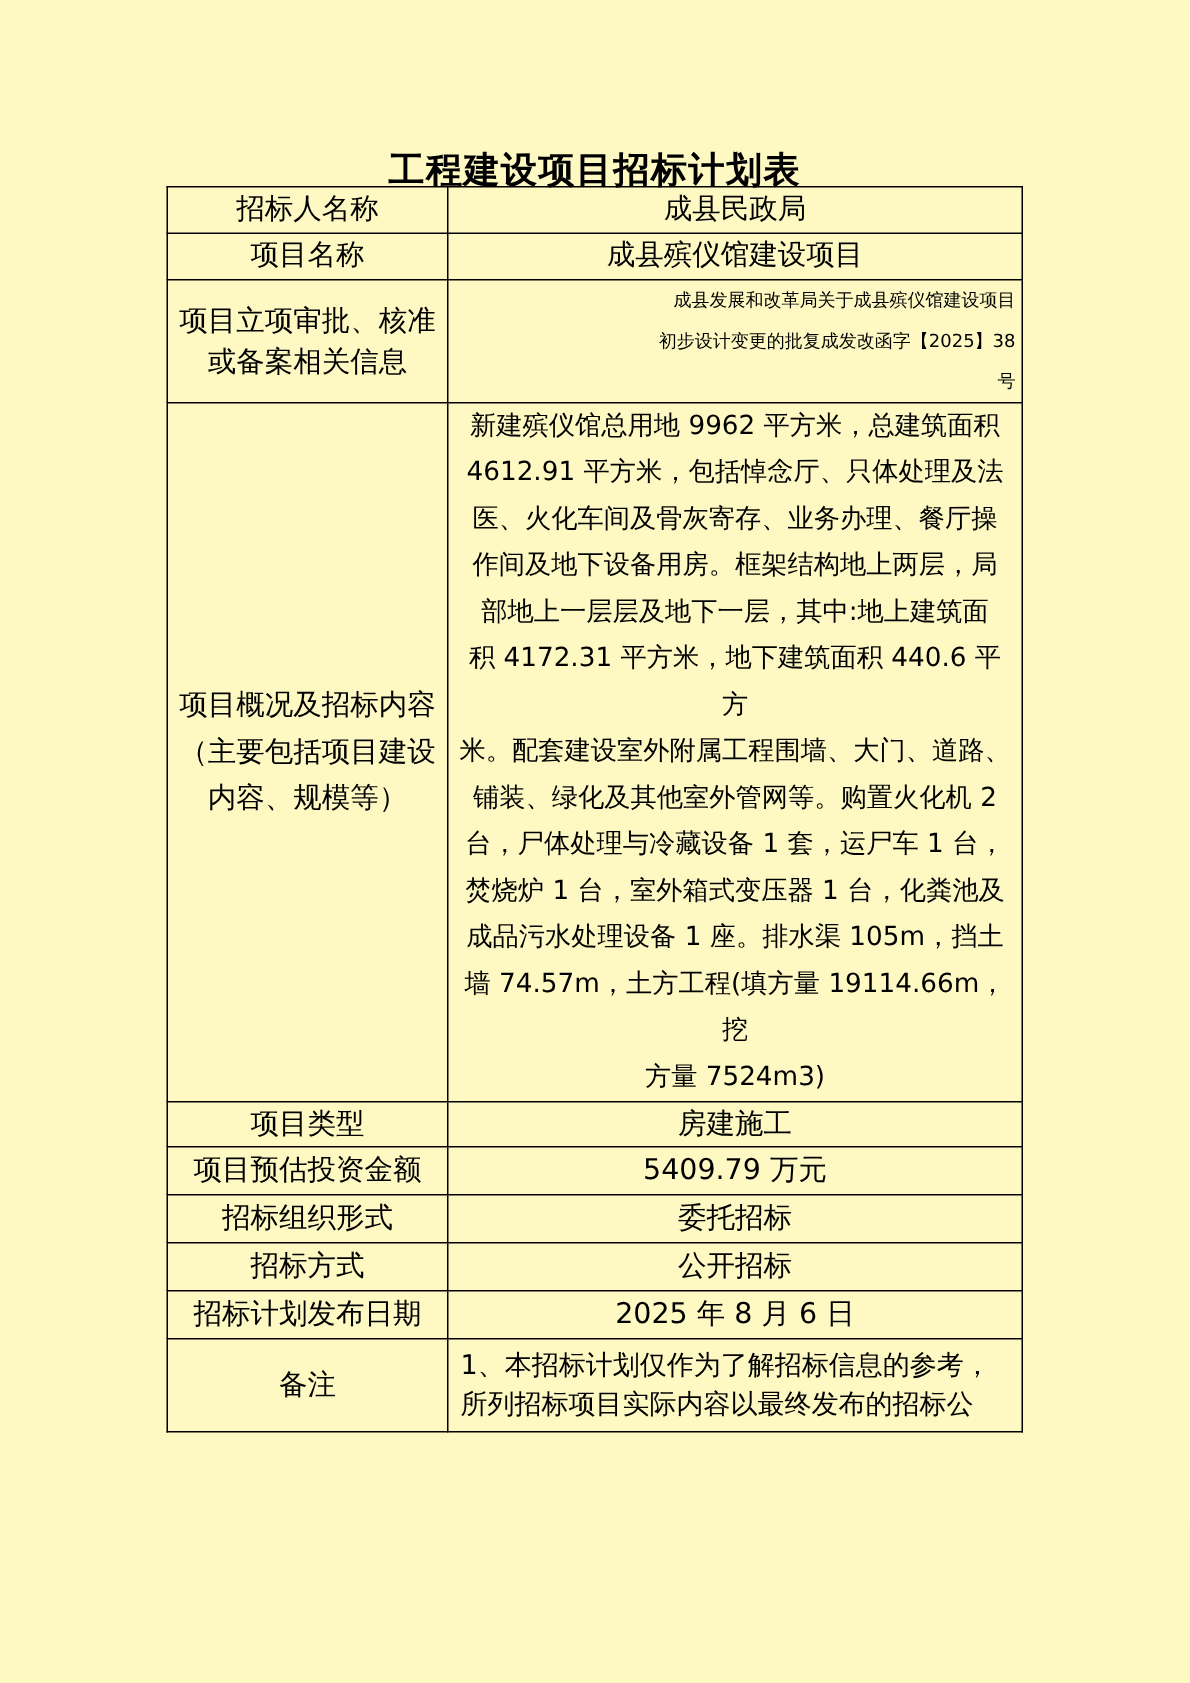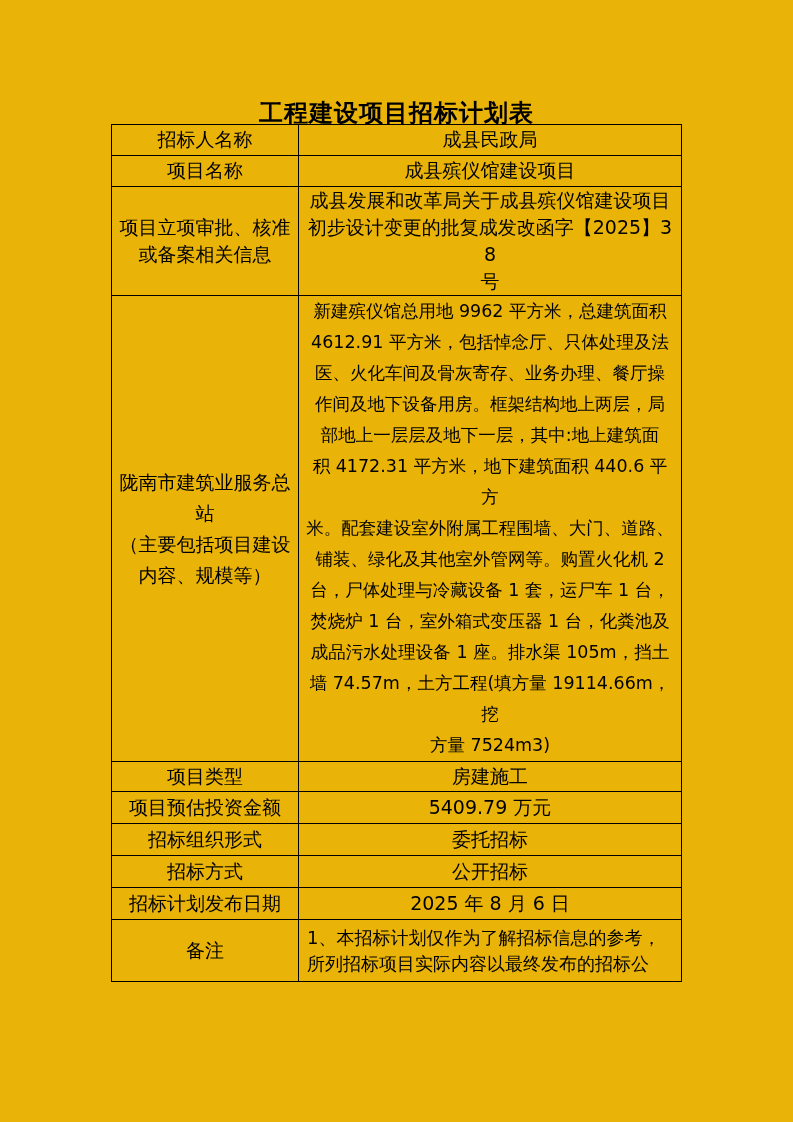--- a/index.html
+++ b/index.html
@@ -4,21 +4,21 @@
 <style>
   html, body {
     margin: 0;
     padding: 0;
     background: #ffffff;
   }
   .page {
     position: relative;
     width: 793px;
     height: 1122px;
-    background: #eab308;
+    background: #fef9c3;
     overflow: hidden;
     font-family: "DejaVu Sans", serif;
     color: #000000;
   }
   .doc-title {
     position: absolute;
     top: 97px;
     left: 0;
     width: 100%;
     margin: 0;
@@ -45,21 +45,21 @@
     white-space: pre-line;
     font-size: 19px;
     line-height: 1.45;
     padding: 0 4px;
     overflow: hidden;
     word-break: break-all;
   }
   tr.r1 td, tr.r2 td { height: 30px; }
   tr.r3 td { height: 31px; }
   tr.r4 td { height: 80px; }
-  tr.r4 td.value { font-size: 19px; line-height: 27px; }
+  tr.r4 td.value { font-size: 12px; line-height: 27px; text-align: right; }
   tr.r4 td.label { line-height: 27px; }
   tr.r5 td { height: 412px; }
   tr.r5 td.label { line-height: 31px; }
   tr.r5 td.value { font-size: 17.5px; line-height: 31px; padding: 0 5px; margin-left: 41px; }
   tr.r6 td { height: 29px; }
   tr.r7 td, tr.r8 td, tr.r9 td { height: 31px; }
   tr.r10 td { height: 61px; }
   tr.r10 td.label { line-height: 28px; }
   tr.r11 td { height: 31px; }
   tr.r12 td { height: 61px; }
@@ -92,21 +92,21 @@
         <td class="value">成县殡仪馆建设项目</td>
       </tr>
       <tr class="r4">
         <td class="label">项目立项审批、核准
 或备案相关信息</td>
         <td class="value">成县发展和改革局关于成县殡仪馆建设项目
 初步设计变更的批复成发改函字【2025】38
 号</td>
       </tr>
       <tr class="r5">
-        <td class="label">陇南市建筑业服务总站
+        <td class="label">项目概况及招标内容
 （主要包括项目建设
 内容、规模等）</td>
         <td class="value">新建殡仪馆总用地 9962 平方米，总建筑面积
 4612.91 平方米，包括悼念厅、只体处理及法
 医、火化车间及骨灰寄存、业务办理、餐厅操
 作间及地下设备用房。框架结构地上两层，局
 部地上一层层及地下一层，其中:地上建筑面
 积 4172.31 平方米，地下建筑面积 440.6 平方
 米。配套建设室外附属工程围墙、大门、道路、
 铺装、绿化及其他室外管网等。购置火化机 2

